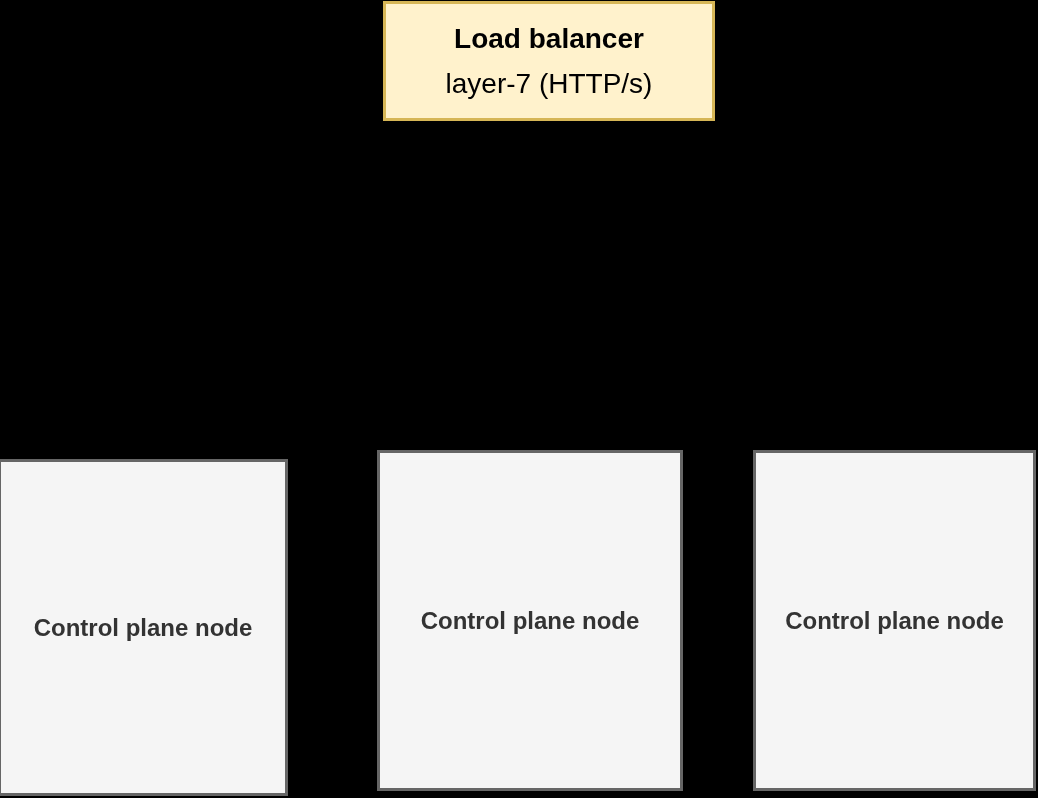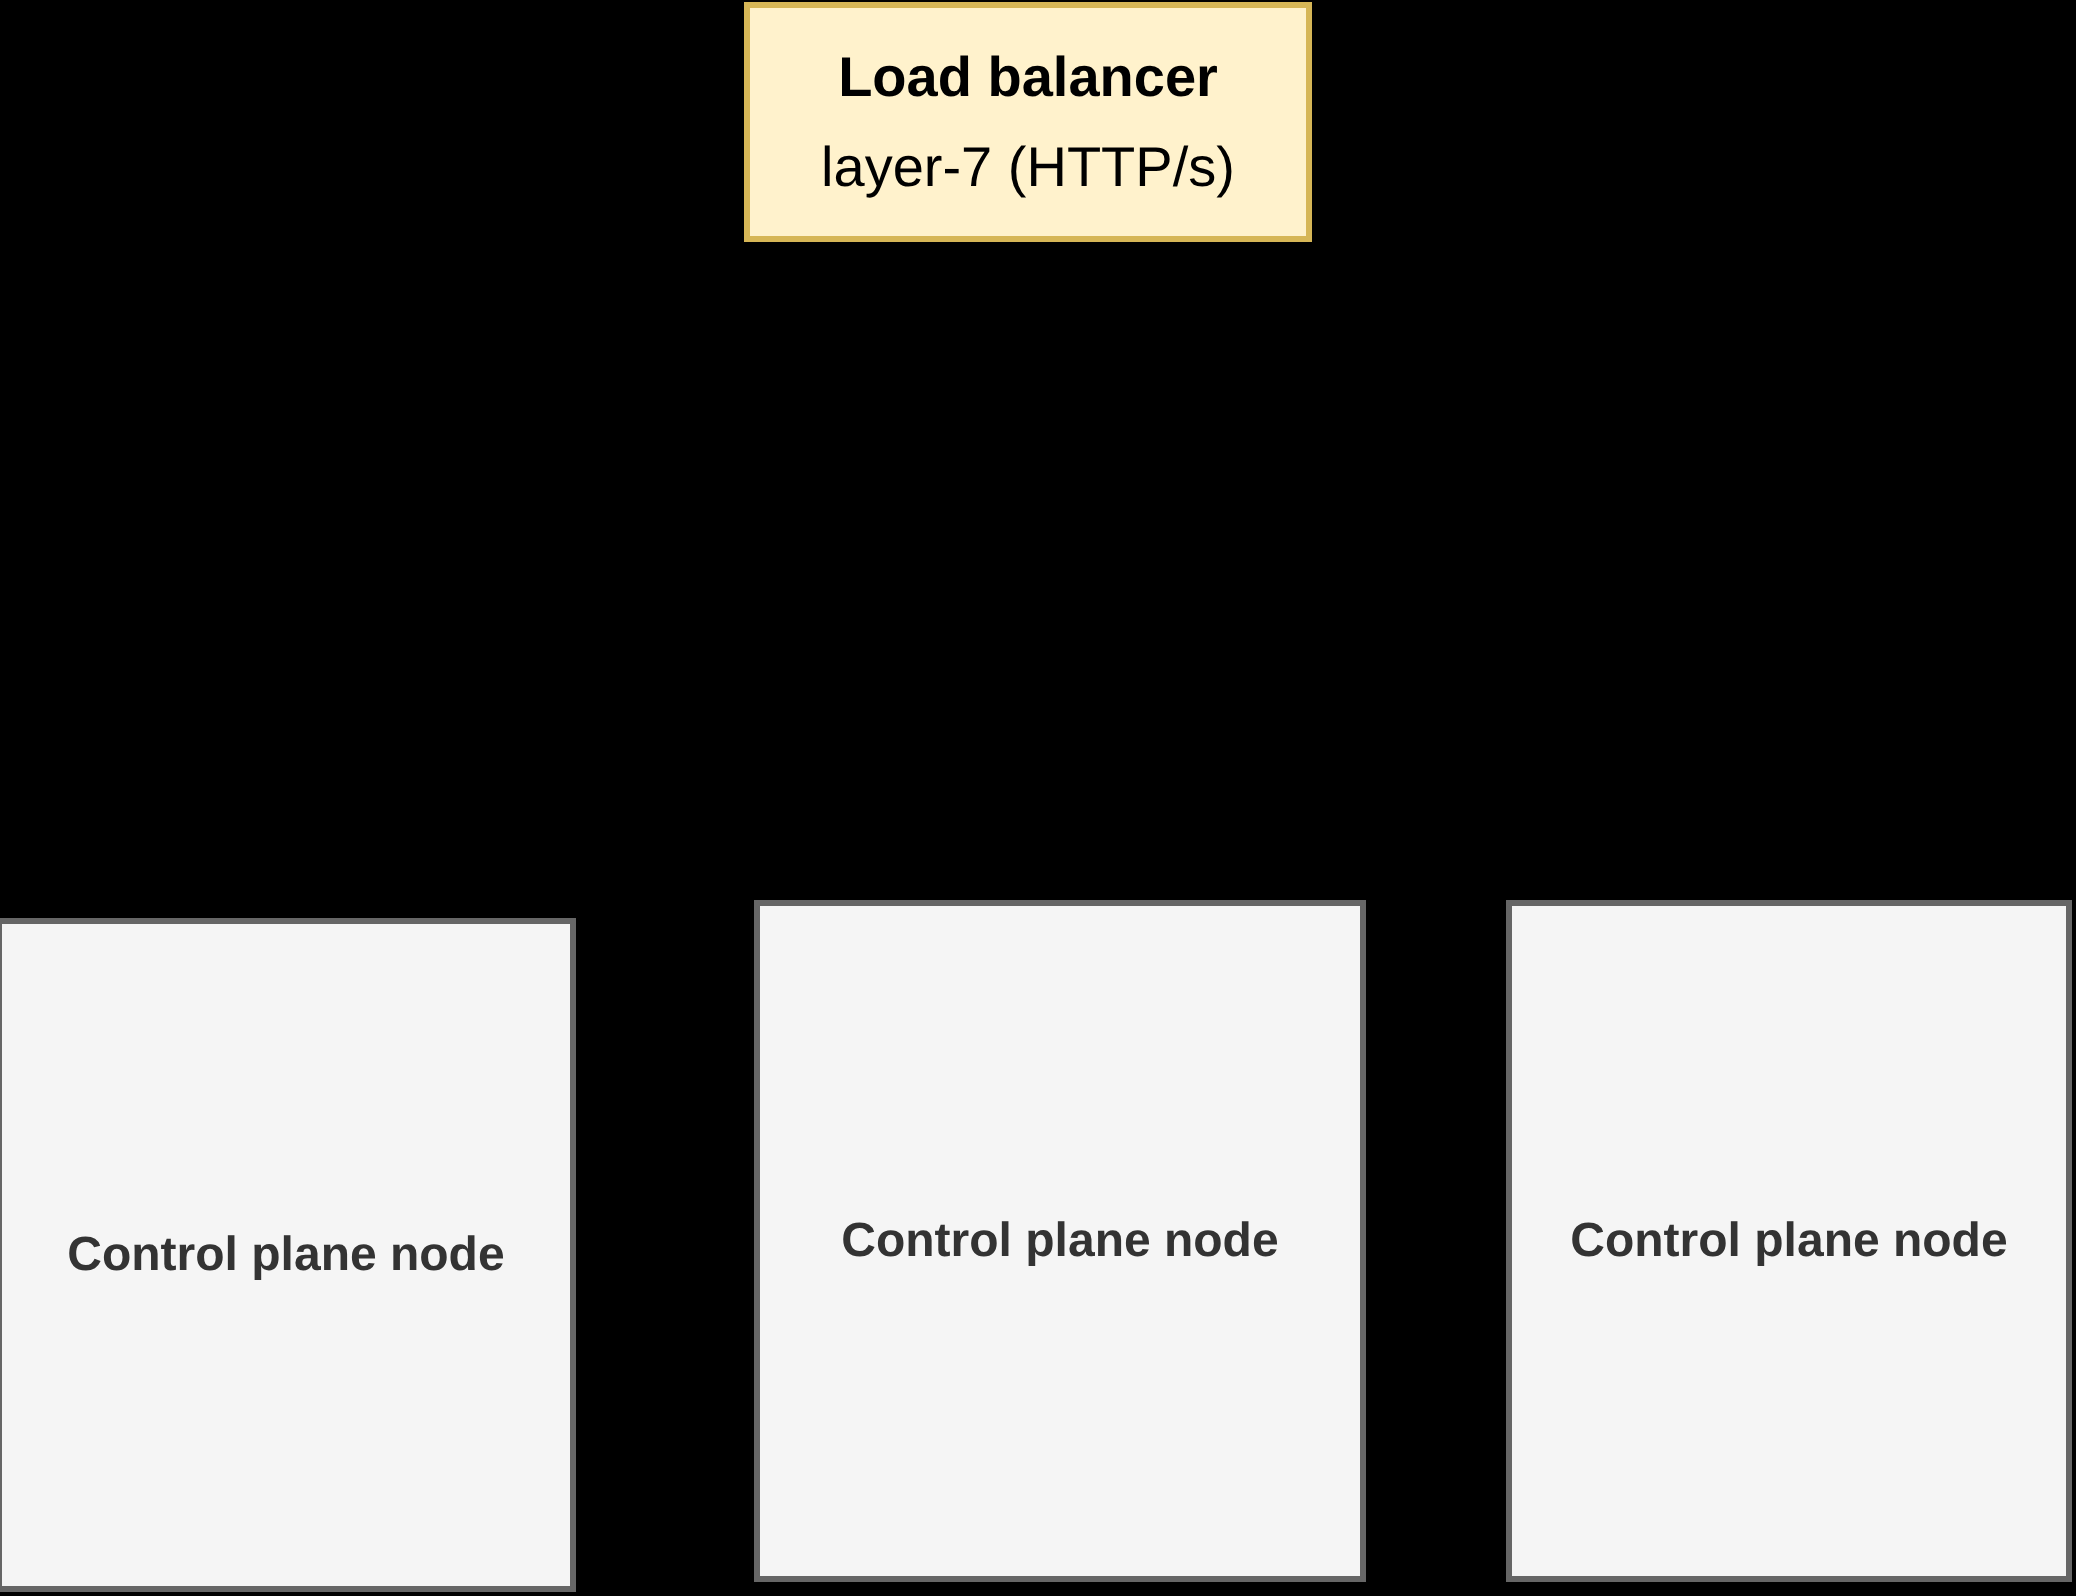--- a/index.html
+++ b/index.html
@@ -28,23 +28,23 @@
   }
   .shape {
     position: absolute;
     display: flex;
     flex-direction: column;
     align-items: center;
     justify-content: center;
     text-align: center;
   }
   .lb-box {
-    left: 372px;
+    left: 383px;
     top: 1px;
-    width: 284px;
+    width: 332px;
     height: 120px;
     background: var(--lb-fill);
     border: 3px solid var(--lb-border);
     color: var(--lb-text);
   }
   .lb-title {
     font-size: 28px;
     font-weight: bold;
     line-height: 34px;
     color: var(--lb-text);

